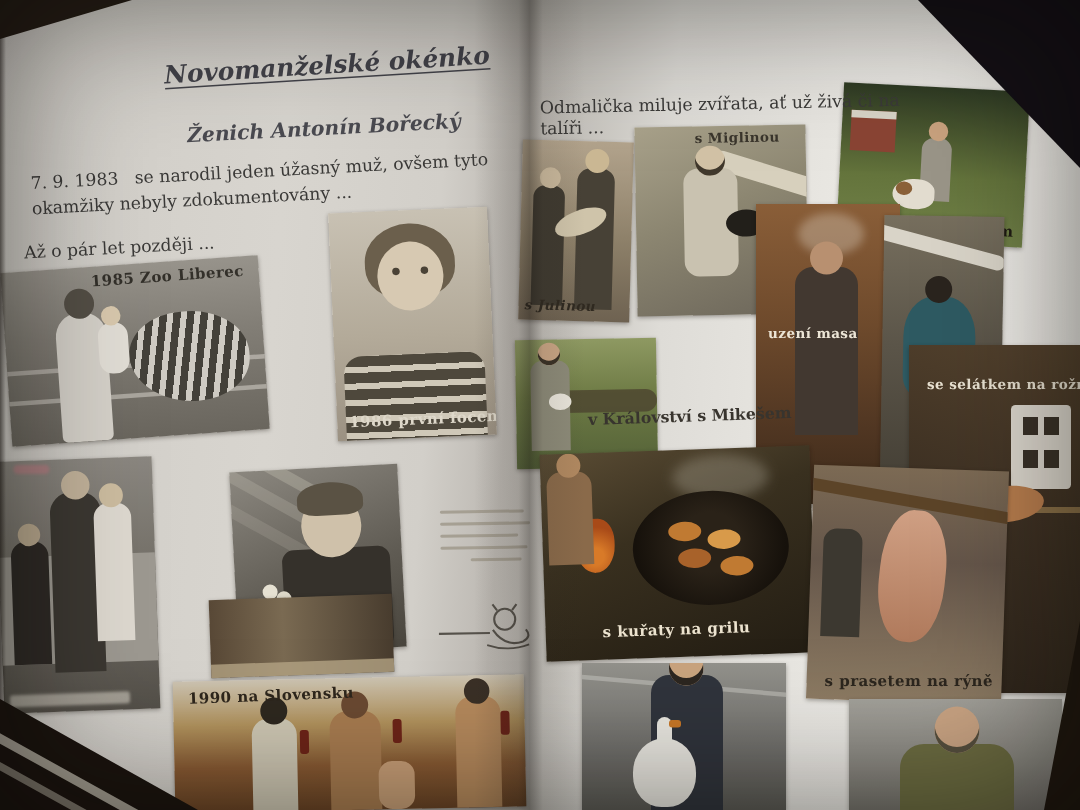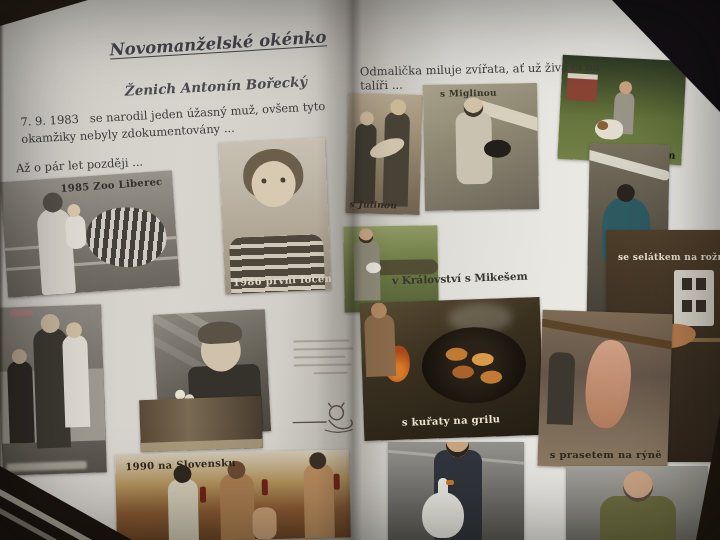--- a/index.html
+++ b/index.html
@@ -104,21 +104,21 @@
   .jul-boy2::before{content:"";position:absolute;left:5px;top:-13px;width:16px;height:16px;border-radius:50%;background:#cbb894;}
   .jul-fish{position:absolute;left:22px;top:46px;width:36px;height:16px;background:#cfc4aa;border-radius:50%;transform:rotate(-22deg);}
   .cap-julina{left:4px;bottom:4px;font-size:9px;font-style:italic;color:#2f2920;}
 
   .ph-cat{left:424px;top:84px;width:114px;height:126px;transform:rotate(-1deg);
           background:linear-gradient(160deg,#a9a28b 0%,#8c8671 45%,#6c665a 100%);}
   .cat-log{position:absolute;right:-10px;top:26px;width:74px;height:13px;background:#d7d0bd;transform:rotate(18deg);border-radius:6px;}
   .cat-boy{position:absolute;left:32px;top:28px;width:36px;height:72px;background:#c9c2b0;border-radius:10px;}
   .cat-boy::before{content:"";position:absolute;left:8px;top:-15px;width:20px;height:20px;border-radius:50%;background:#d2c2a6;box-shadow:0 -4px 0 #40382c inset;}
   .cat-black{position:absolute;left:60px;top:56px;width:27px;height:18px;background:#221f1a;border-radius:50%;}
-  .cap-cat{left:17px;top:4px;font-size:9px;color:#3a352c;}
+  .cap-cat{left:40px;top:4px;font-size:9px;color:#3a352c;}
 
   .ph-dog{left:560px;top:58px;width:124px;height:104px;transform:rotate(3deg);
           background:linear-gradient(180deg,#2f3b24 0%,#47542e 26%,#64743c 58%,#718148 100%);}
   .dog-hut{position:absolute;left:6px;top:18px;width:30px;height:22px;background:#8a4434;border-top:5px solid #d8d4c8;}
   .dog-boy{position:absolute;left:54px;top:34px;width:20px;height:42px;background:#9a9588;border-radius:8px 8px 0 0;}
   .dog-boy::before{content:"";position:absolute;left:4px;top:-11px;width:13px;height:13px;border-radius:50%;background:#c9a27e;}
   .dog-dog{position:absolute;left:36px;top:62px;width:28px;height:20px;background:#e3ddd0;border-radius:50% 40% 40% 50%;}
   .dog-dog::before{content:"";position:absolute;left:2px;top:2px;width:11px;height:9px;border-radius:50%;background:#8a6038;}
   .cap-dog{right:6px;bottom:4px;font-size:10px;color:#201c14;}
 
@@ -279,20 +279,25 @@
     <span class="cap cap-cat">s Miglinou</span>
   </div>
 
   <div class="photo ph-dog">
     <div class="dog-hut"></div>
     <div class="dog-boy"></div>
     <div class="dog-dog"></div>
     <span class="cap cap-dog">s Bundášem</span>
   </div>
 
+  <div class="photo ph-smoke">
+    <div class="smoke-wisp"></div>
+    <div class="smoke-man"></div>
+    <span class="cap cap-smoke">uzení masa</span>
+  </div>
 
   <div class="photo ph-teal">
     <div class="teal-pole"></div>
     <div class="teal-person"></div>
     <div class="teal-kid"></div>
   </div>
 
   <div class="photo ph-mikes">
     <div class="mikes-fence"></div>
     <div class="mikes-boy"></div>

